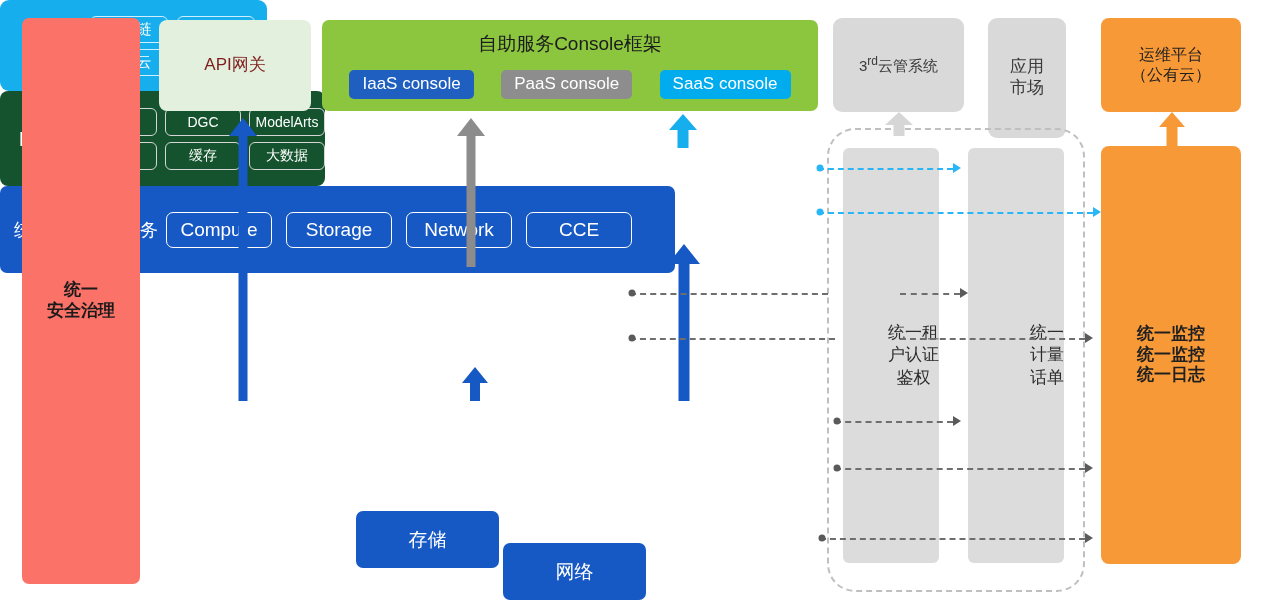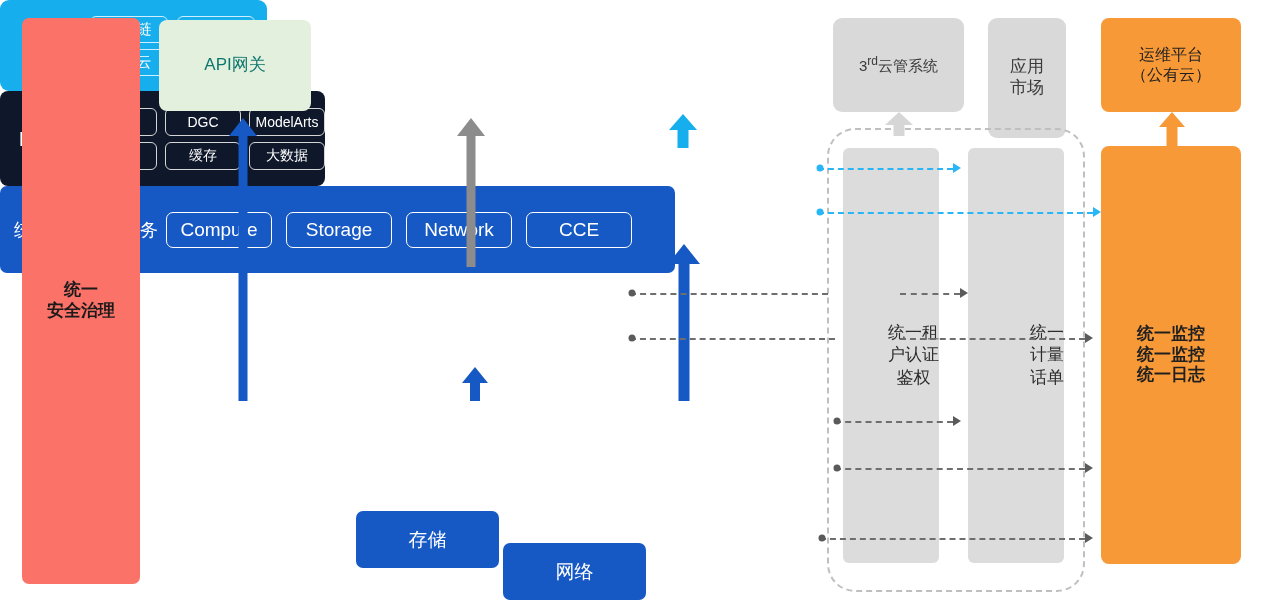--- a/index.html
+++ b/index.html
@@ -18,21 +18,21 @@
   .panel-red {
     left: 22px; top: 18px; width: 118px; height: 566px;
     background: #FA7268; border-radius: 7px;
     color: #1a1a1a; font-size: 17px; font-weight: 600;
   }
 
   
   .panel-apigw {
     left: 159px; top: 20px; width: 152px; height: 91px;
     background: #E2F0DD; border-radius: 8px;
-    color: #0f766e; font-size: 17px;
+    color: #7f1d1d; font-size: 17px;
   }
 
   
   .panel-console {
     left: 322px; top: 20px; width: 496px; height: 91px;
     background: #8CC63E; border-radius: 7px;
     display: block;
   }
   .console-title {
     position: absolute; left: 0; top: 12px; width: 100%;
@@ -82,21 +82,21 @@
   .saas-grid { display: grid; grid-template-columns: 78px 78px; grid-gap: 6px 9px; }
   .chip-o {
     height: 27px; border: 1.6px solid #cfeeff; border-radius: 6px;
     display: flex; align-items: center; justify-content: center;
     color: #ffffff; font-size: 15px; white-space: nowrap;
   }
 
   
   .panel-paas {
     left: 305px; top: 267px; width: 325px; height: 95px;
-    background: #0f172a; border-radius: 8px;
+    background: #14532d; border-radius: 8px;
     display: flex; align-items: center; padding-left: 8px;
   }
   .paas-label { color: #fff; font-size: 21px; width: 76px; text-align: center; }
   .paas-grid { display: grid; grid-template-columns: 76px 76px 76px; grid-gap: 6px 8px; }
   .chip-p {
     height: 28px; border: 1.6px solid #d6d6d6; border-radius: 6px;
     display: flex; align-items: center; justify-content: center;
     color: #ffffff; font-size: 14px; white-space: nowrap;
   }
 
@@ -174,20 +174,28 @@
     <div>
       <div>统一</div>
       <div>安全治理</div>
     </div>
   </div>
 
   <div class="box panel-apigw">
     <span>API网关</span>
   </div>
 
+  <div class="box panel-console">
+    <div class="console-title">自助服务Console框架</div>
+    <div class="console-btns">
+      <div class="cbtn iaas">IaaS console</div>
+      <div class="cbtn paas">PaaS console</div>
+      <div class="cbtn saas">SaaS console</div>
+    </div>
+  </div>
 
   <div class="box panel-gray panel-3rd">
     <span><span>3</span><span class="sup">rd</span><span>云管系统</span></span>
   </div>
 
   <div class="box panel-gray panel-appmkt">
     <div>
       <div>应用</div>
       <div>市场</div>
     </div>

